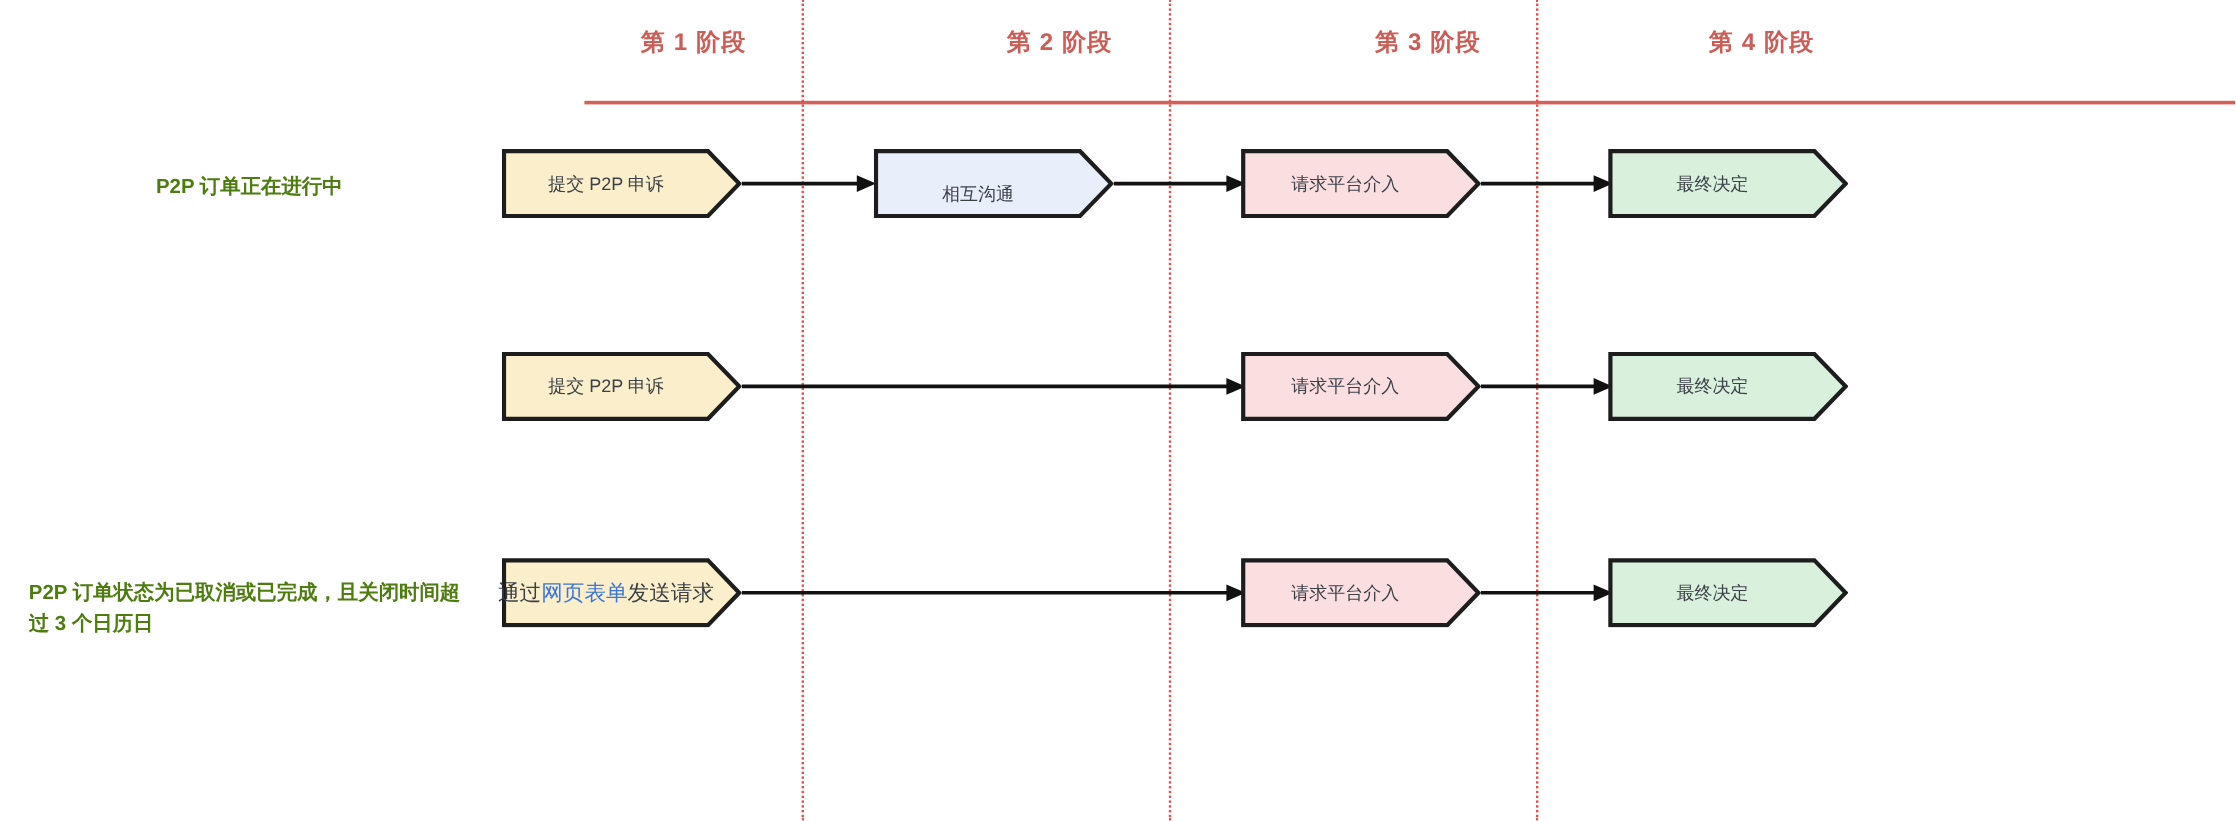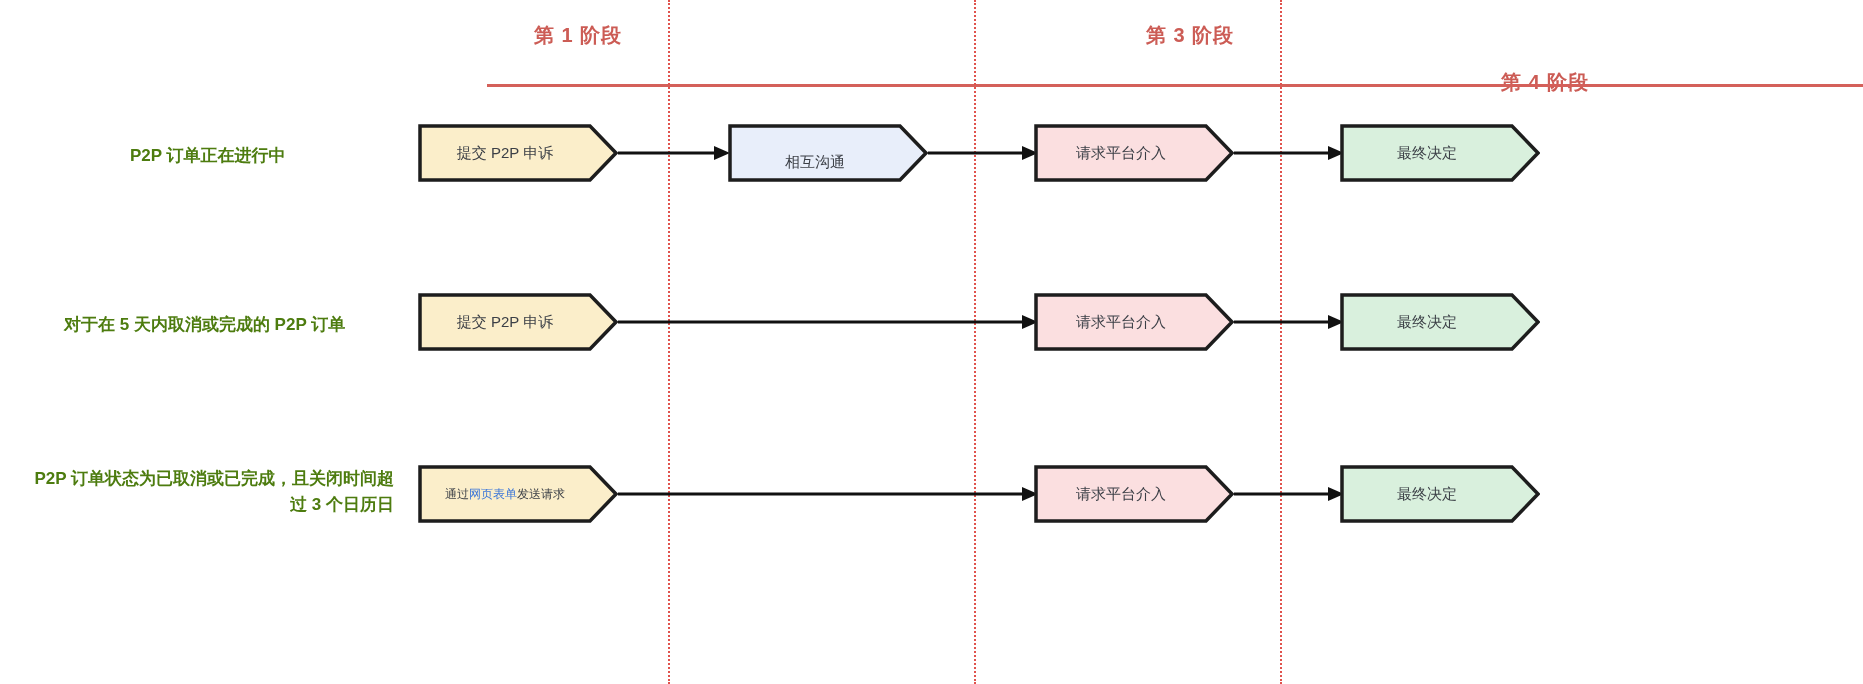--- a/index.html
+++ b/index.html
@@ -88,22 +88,23 @@
     height: 20px;
     display: block;
   }
 </style>
 </head>
 <body>
 
 <div id="canvas">
 
   <div class="stage-header" style="left:428px; width:300px;">第 1 阶段</div>
+  <div class="stage-header" style="left:733px; width:300px;">第 2 阶段</div>
   <div class="stage-header" style="left:1040px; width:300px;">第 3 阶段</div>
-  <div class="stage-header" style="left:1395px; width:300px;margin-top:47px;">第 4 阶段</div>
+  <div class="stage-header" style="left:1318px; width:300px;">第 4 阶段</div>
 
   <div class="header-rule"></div>
 
   <div class="stage-divider" style="left:668px;"></div>
   <div class="stage-divider" style="left:974px;"></div>
   <div class="stage-divider" style="left:1280px;"></div>
 
   <div class="row-label" style="left:130px; top:143px; width:300px;">P2P 订单正在进行中</div>
 
   <div class="node" style="left:418px; top:124px; width:200px; height:58px;">
@@ -142,21 +143,20 @@
     <polygon points="110,10 94,3 94,17" fill="#111111"></polygon>
   </svg>
 
   <div class="node" style="left:1340px; top:124px; width:200px; height:58px;">
     <svg class="node-shape" viewBox="0 0 200 58" preserveAspectRatio="none">
       <polygon points="2,2 172,2 198,29 172,56 2,56" fill="#d9f0dd" stroke="#1d1d1d" stroke-width="3.5" stroke-linejoin="miter"></polygon>
     </svg>
     <span class="node-text">最终决定</span>
   </div>
 
-  <div class="row-label" style="left:64px; top:312px; width:380px;">对于在 5 天内取消或完成的 P2P 订单</div>
 
   <div class="node" style="left:418px; top:293px; width:200px; height:58px;">
     <svg class="node-shape" viewBox="0 0 200 58" preserveAspectRatio="none">
       <polygon points="2,2 172,2 198,29 172,56 2,56" fill="#fbeeca" stroke="#1d1d1d" stroke-width="3.5" stroke-linejoin="miter"></polygon>
     </svg>
     <span class="node-text">提交 P2P 申诉</span>
   </div>
 
   <svg class="arrow" style="left:618px; top:312px; width:420px; height:20px;" viewBox="0 0 420 20">
     <line x1="0" y1="10" x2="408" y2="10" stroke="#111111" stroke-width="3"></line>
@@ -175,26 +175,26 @@
     <polygon points="110,10 94,3 94,17" fill="#111111"></polygon>
   </svg>
 
   <div class="node" style="left:1340px; top:293px; width:200px; height:58px;">
     <svg class="node-shape" viewBox="0 0 200 58" preserveAspectRatio="none">
       <polygon points="2,2 172,2 198,29 172,56 2,56" fill="#d9f0dd" stroke="#1d1d1d" stroke-width="3.5" stroke-linejoin="miter"></polygon>
     </svg>
     <span class="node-text">最终决定</span>
   </div>
 
-  <div class="row-label" style="left:24px; top:466px; width:370px;text-align:right;">
+  <div class="row-label" style="left:24px; top:481px; width:370px;">
     <span>P2P 订单状态为已取消或已完成，且关闭时间超</span><br>
     <span>过 3 个日历日</span>
   </div>
 
-  <div class="node" style="left:418px; top:465px; width:200px; height:58px; font-size:12px;">
+  <div class="node" style="left:418px; top:465px; width:200px; height:58px; font-size:18px;">
     <svg class="node-shape" viewBox="0 0 200 58" preserveAspectRatio="none">
       <polygon points="2,2 172,2 198,29 172,56 2,56" fill="#fbeeca" stroke="#1d1d1d" stroke-width="3.5" stroke-linejoin="miter"></polygon>
     </svg>
     <span class="node-text"><span>通过</span><a class="node-link" href="#">网页表单</a><span>发送请求</span></span>
   </div>
 
   <svg class="arrow" style="left:618px; top:484px; width:420px; height:20px;" viewBox="0 0 420 20">
     <line x1="0" y1="10" x2="408" y2="10" stroke="#111111" stroke-width="3"></line>
     <polygon points="420,10 404,3 404,17" fill="#111111"></polygon>
   </svg>

